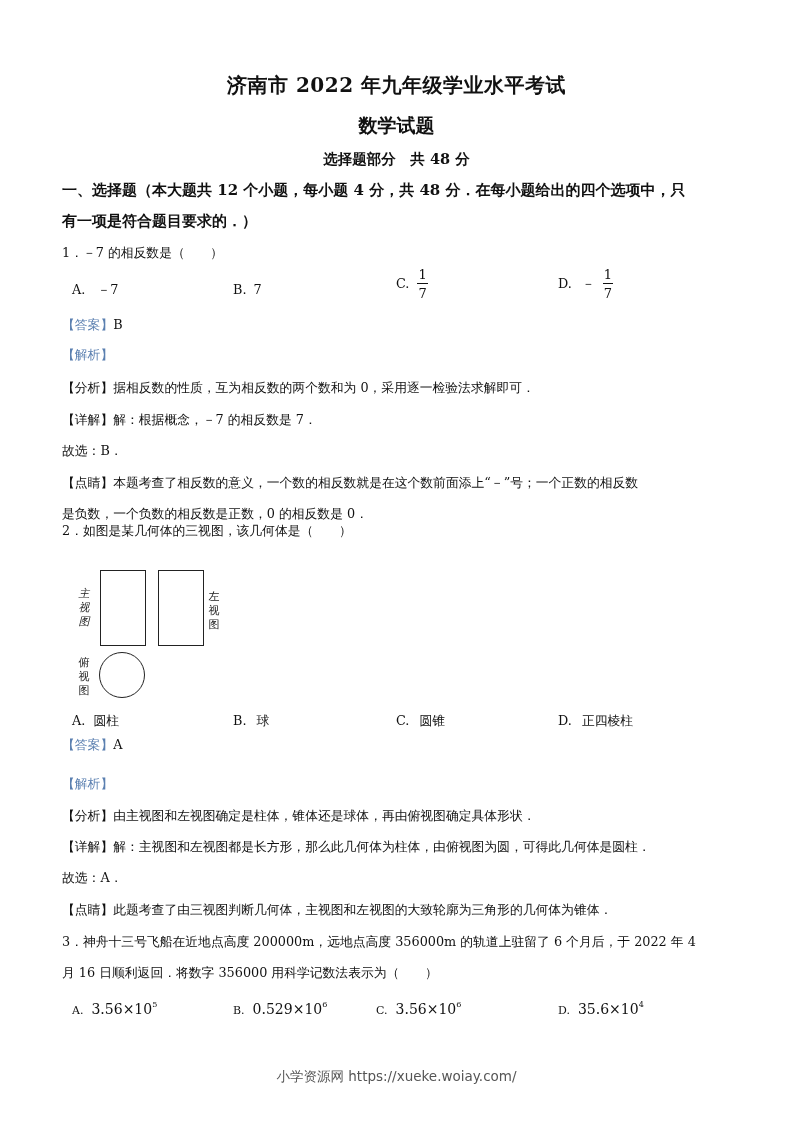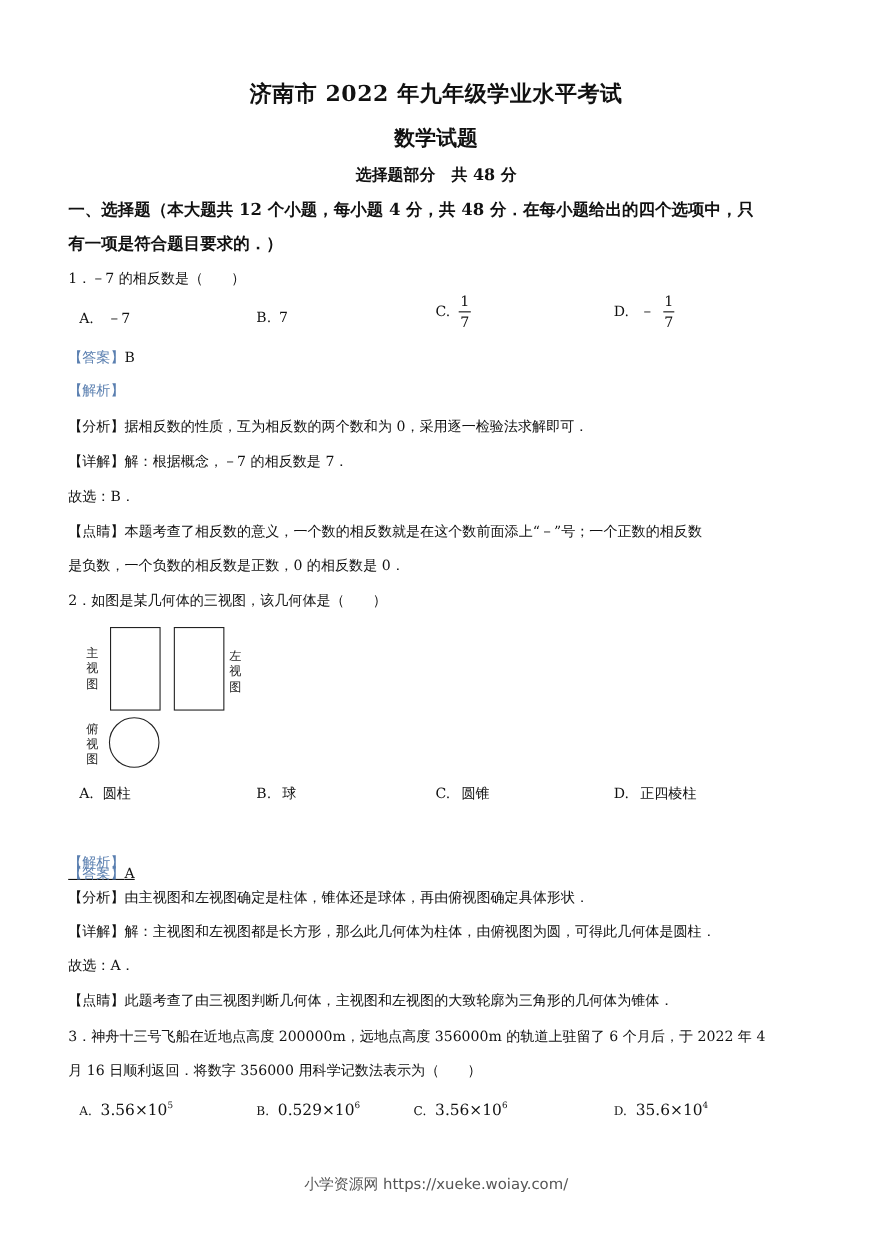--- a/index.html
+++ b/index.html
@@ -71,24 +71,24 @@
 </div>
 <div class="abs line" style="top:412px;">
   <span>【详解】</span><span>解：根据概念，－7 的相反数是 7．</span>
 </div>
 <div class="abs line" style="top:443px;">故选：B．</div>
 <div class="abs line" style="top:475px;">
   <span>【点睛】</span><span>本题考查了相反数的意义，一个数的相反数就是在这个数前面添上“－”号；一个正数的相反数</span>
 </div>
 <div class="abs line" style="top:506px;">是负数，一个负数的相反数是正数，0 的相反数是 0．</div>
 
-<div class="abs line" style="top:538px;">2．如图是某几何体的三视图，该几何体是（　　）</div>
+<div class="abs line" style="top:523px;">2．如图是某几何体的三视图，该几何体是（　　）</div>
 
 <div>
-  <div class="vlabel" style="left:78px; top:587px;">主视图</div>
+  <div class="vlabel" style="left:78px; top:587px;font-style:italic;">主视图</div>
   <div class="box" style="left:100px; top:570px; width:44px; height:74px;"></div>
   <div class="box" style="left:158px; top:570px; width:44px; height:74px;"></div>
   <div class="vlabel" style="left:208px; top:590px;">左视图</div>
   <div class="vlabel" style="left:78px; top:656px;">俯视图</div>
   <div class="circle" style="left:99px; top:652px; width:44px; height:44px;"></div>
 </div>
 
 <div class="abs opt" style="left:72px; top:713px;">
   <span>A.</span>
   <span style="margin-left:4px;text-align:right;">圆柱</span>
@@ -99,21 +99,21 @@
 </div>
 <div class="abs opt" style="left:396px; top:713px;">
   <span>C.</span>
   <span style="margin-left:6px;">圆锥</span>
 </div>
 <div class="abs opt" style="left:558px; top:713px;">
   <span>D.</span>
   <span style="margin-left:6px;">正四棱柱</span>
 </div>
 
-<div class="abs line" style="top:786px;text-decoration:underline;">
+<div class="abs line" style="top:737px;">
   <span class="tag">【答案】</span><span>A</span>
 </div>
 <div class="abs line tag" style="top:776px;">【解析】</div>
 <div class="abs line" style="top:808px;">
   <span>【分析】</span><span>由主视图和左视图确定是柱体，锥体还是球体，再由俯视图确定具体形状．</span>
 </div>
 <div class="abs line" style="top:839px;">
   <span>【详解】</span><span>解：主视图和左视图都是长方形，那么此几何体为柱体，由俯视图为圆，可得此几何体是圆柱．</span>
 </div>
 <div class="abs line" style="top:870px;">故选：A．</div>

